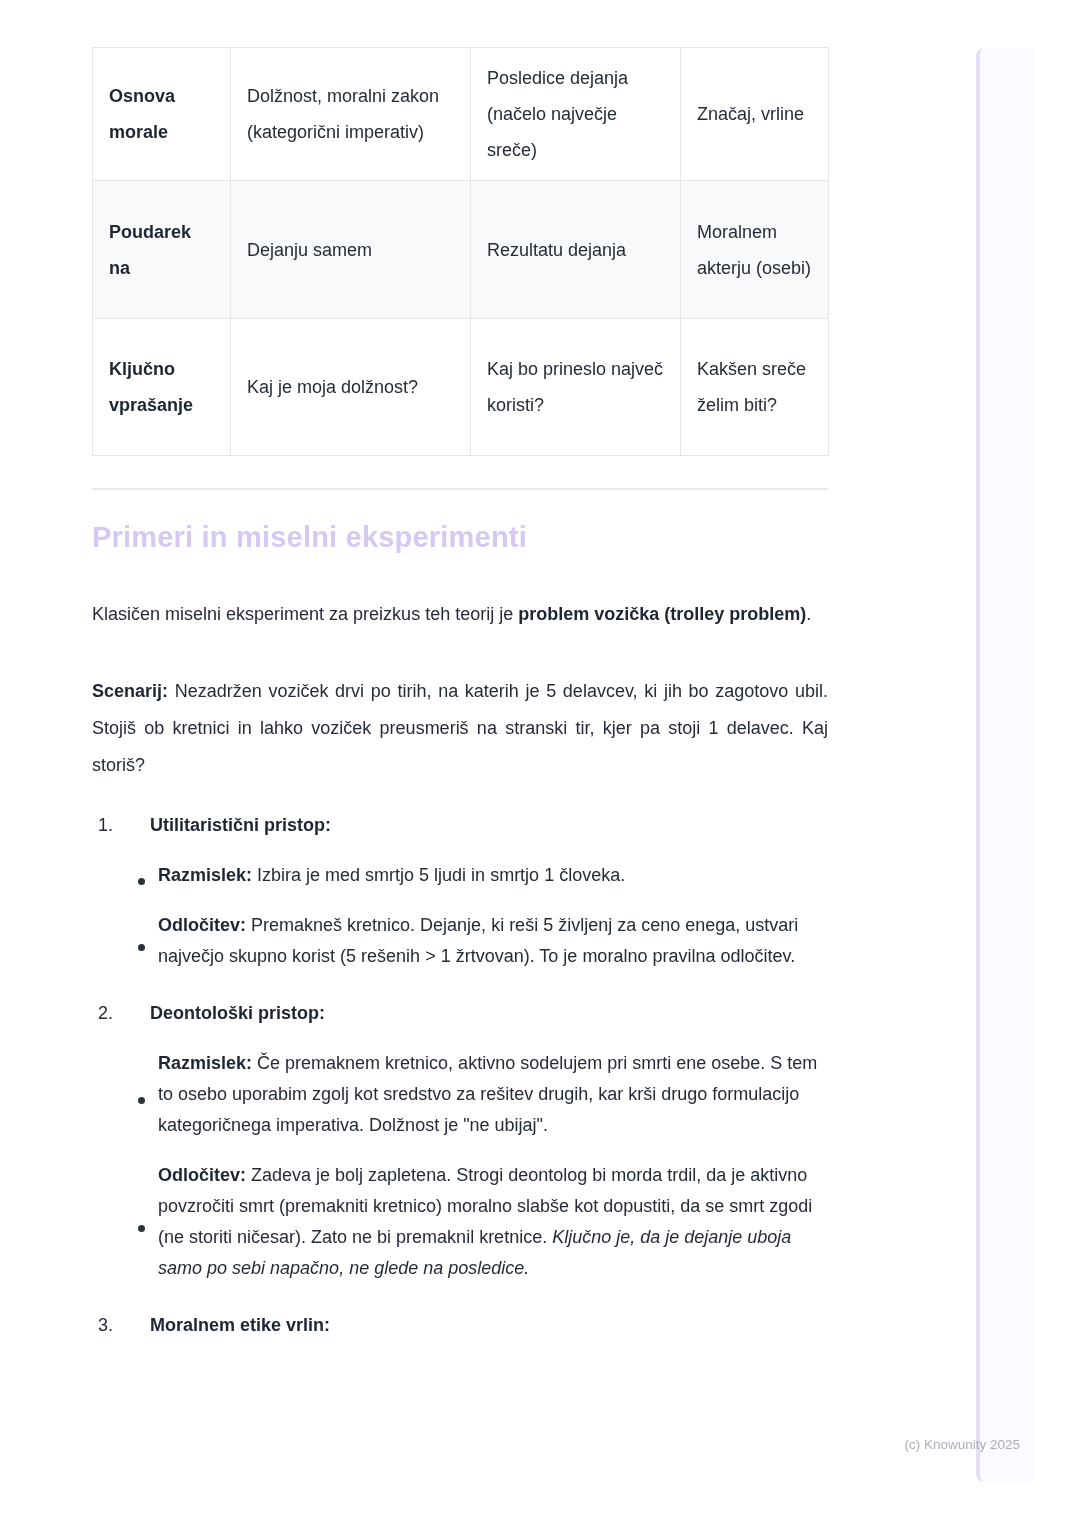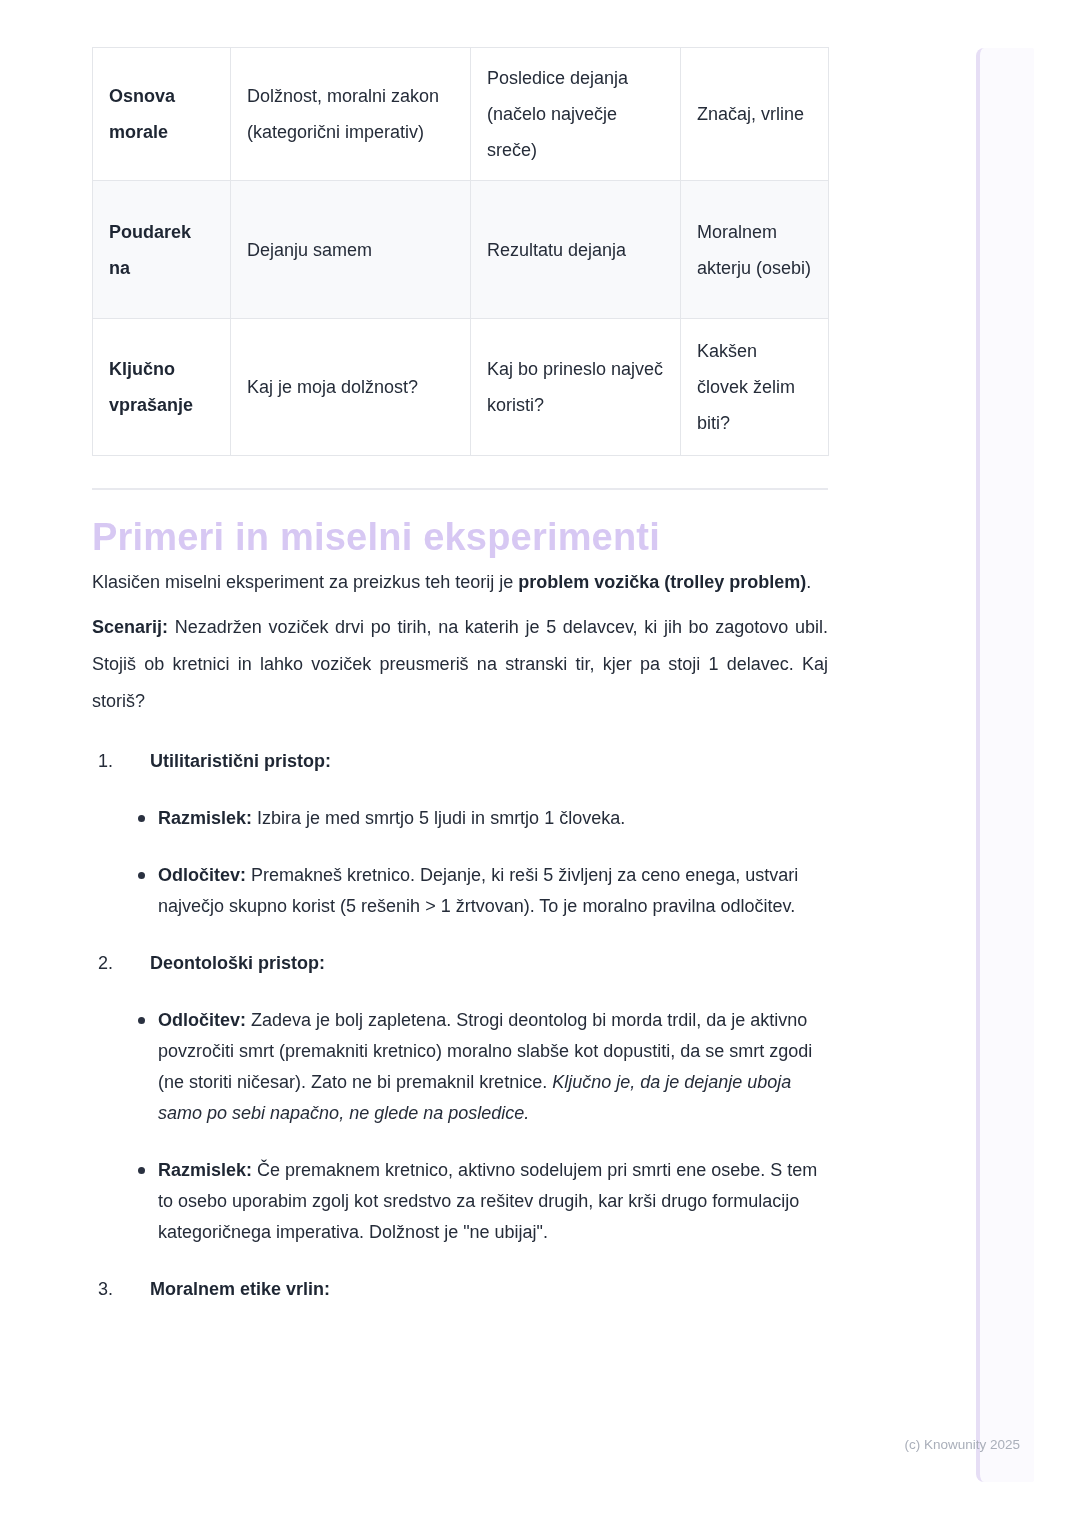--- a/index.html
+++ b/index.html
@@ -33,35 +33,35 @@
   }
   .cmp th{font-weight:700;color:#1e2633;}
   .cmp tr.alt{background:var(--row-alt-bg);}
   .cmp tr.r1{height:125px;}
   .cmp tr.r2{height:138px;}
   .cmp tr.r3{height:137px;}
 
   .divider{height:2px;background:var(--divider-color);margin-top:32px;}
 
   .section-heading{
-    margin:28px 0 0;font-size:38px;line-height:38px;font-weight:700;
+    margin:28px 0 0;font-size:29px;line-height:38px;font-weight:700;
     color:var(--heading-color);letter-spacing:.2px;
   }
 
-  .para{margin:8px 0 0;font-size:18px;line-height:37px;text-align:justify;}
+  .para{margin:40px 0 0;font-size:18px;line-height:37px;text-align:justify;}
   .b{font-weight:700;color:#1e2633;}
   .it{font-style:italic;}
 
   .olist{margin-top:26px;}
   .approach{margin-top:26px;}
   .oitem{display:flex;font-size:18px;line-height:31px;padding-left:6px;}
   .onum{flex:none;width:26px;}
   .otitle{font-weight:700;color:#1e2633;margin-left:26px;}
 
-  .bullet{display:flex;margin-top:26px;font-size:18px;line-height:31px;padding-left:46px;}
+  .bullet{display:flex;margin-top:19px;font-size:18px;line-height:31px;padding-left:46px;align-items:center;}
   .dot{flex:none;width:7px;height:7px;border-radius:50%;background:#2a3140;margin:12px 13px 0 0;}
   .btext{flex:1;}
 
   .edge-strip{
     position:absolute;left:976px;top:48px;width:58px;height:1434px;
     background:var(--strip-fill);
     border-left:4px solid var(--strip-border);
     border-radius:8px 2px 2px 8px;
   }
   .footer{
@@ -93,21 +93,21 @@
       <tr class="r2 alt">
         <th>Poudarek na</th>
         <td>Dejanju samem</td>
         <td>Rezultatu dejanja</td>
         <td>Moralnem akterju (osebi)</td>
       </tr>
       <tr class="r3">
         <th>Ključno vprašanje</th>
         <td>Kaj je moja dolžnost?</td>
         <td>Kaj bo prineslo največ koristi?</td>
-        <td>Kakšen človek želim biti?</td>
+        <td>Kakšen sreče želim biti?</td>
       </tr>
     </tbody>
   </table>
 
   <div class="divider"></div>
 
   <h1 class="section-heading">Primeri in miselni eksperimenti</h1>
 
   <p class="para"><span>Klasičen miselni eksperiment za preizkus teh teorij je </span><span class="b">problem vozička (trolley problem)</span><span>.</span></p>
 
@@ -130,25 +130,25 @@
       </div>
     </div>
 
     <div class="approach">
       <div class="oitem">
         <span class="onum">2.</span>
         <span class="otitle">Deontološki pristop:</span>
       </div>
       <div class="bullet">
         <span class="dot"></span>
-        <span class="btext"><span class="b">Odločitev:</span><span> Zadeva je bolj zapletena. Strogi deontolog bi morda trdil, da je aktivno povzročiti smrt (premakniti kretnico) moralno slabše kot dopustiti, da se smrt zgodi (ne storiti ničesar). Zato ne bi premaknil kretnice.</span><span class="it"> Ključno je, da je dejanje uboja samo po sebi napačno, ne glede na posledice.</span></span>
+        <span class="btext"><span class="b">Razmislek:</span><span> Če premaknem kretnico, aktivno sodelujem pri smrti ene osebe. S tem to osebo uporabim zgolj kot sredstvo za rešitev drugih, kar krši drugo formulacijo kategoričnega imperativa. Dolžnost je "ne ubijaj".</span></span>
       </div>
       <div class="bullet">
         <span class="dot"></span>
-        <span class="btext"><span class="b">Razmislek:</span><span> Če premaknem kretnico, aktivno sodelujem pri smrti ene osebe. S tem to osebo uporabim zgolj kot sredstvo za rešitev drugih, kar krši drugo formulacijo kategoričnega imperativa. Dolžnost je "ne ubijaj".</span></span>
+        <span class="btext"><span class="b">Odločitev:</span><span> Zadeva je bolj zapletena. Strogi deontolog bi morda trdil, da je aktivno povzročiti smrt (premakniti kretnico) moralno slabše kot dopustiti, da se smrt zgodi (ne storiti ničesar). Zato ne bi premaknil kretnice.</span><span class="it"> Ključno je, da je dejanje uboja samo po sebi napačno, ne glede na posledice.</span></span>
       </div>
     </div>
 
     <div class="approach">
       <div class="oitem">
         <span class="onum">3.</span>
         <span class="otitle">Moralnem etike vrlin:</span>
       </div>
     </div>
 

